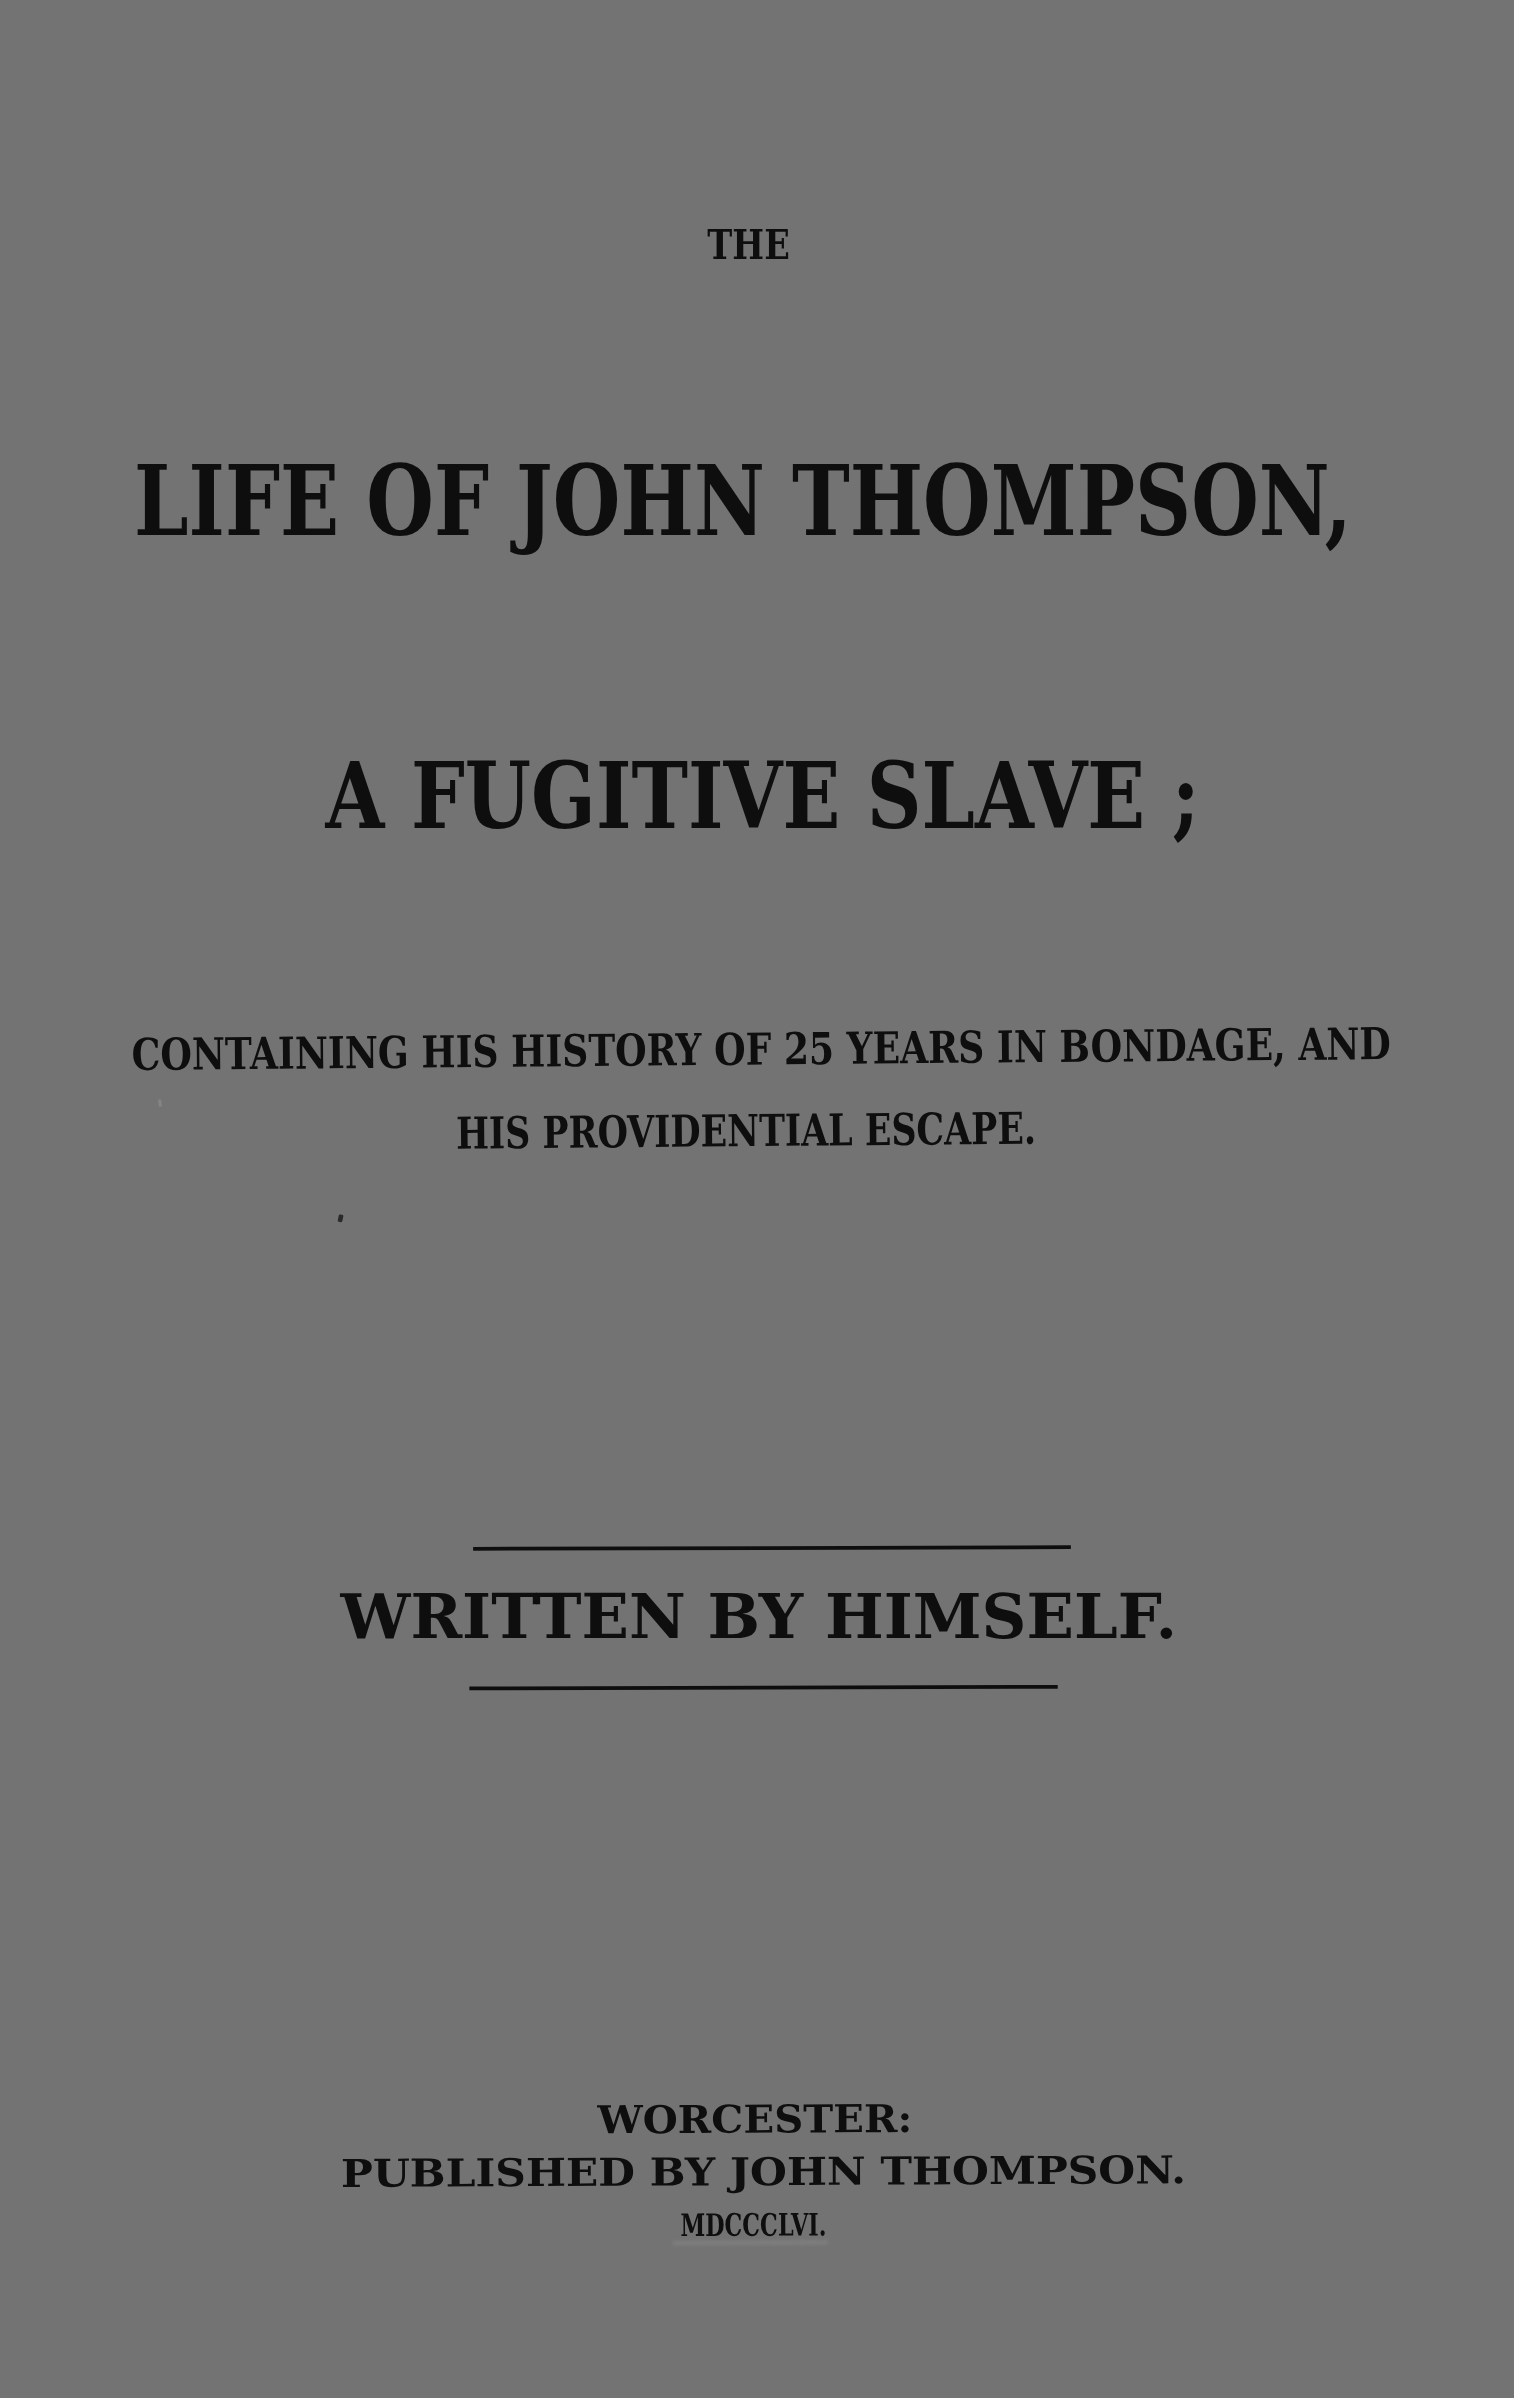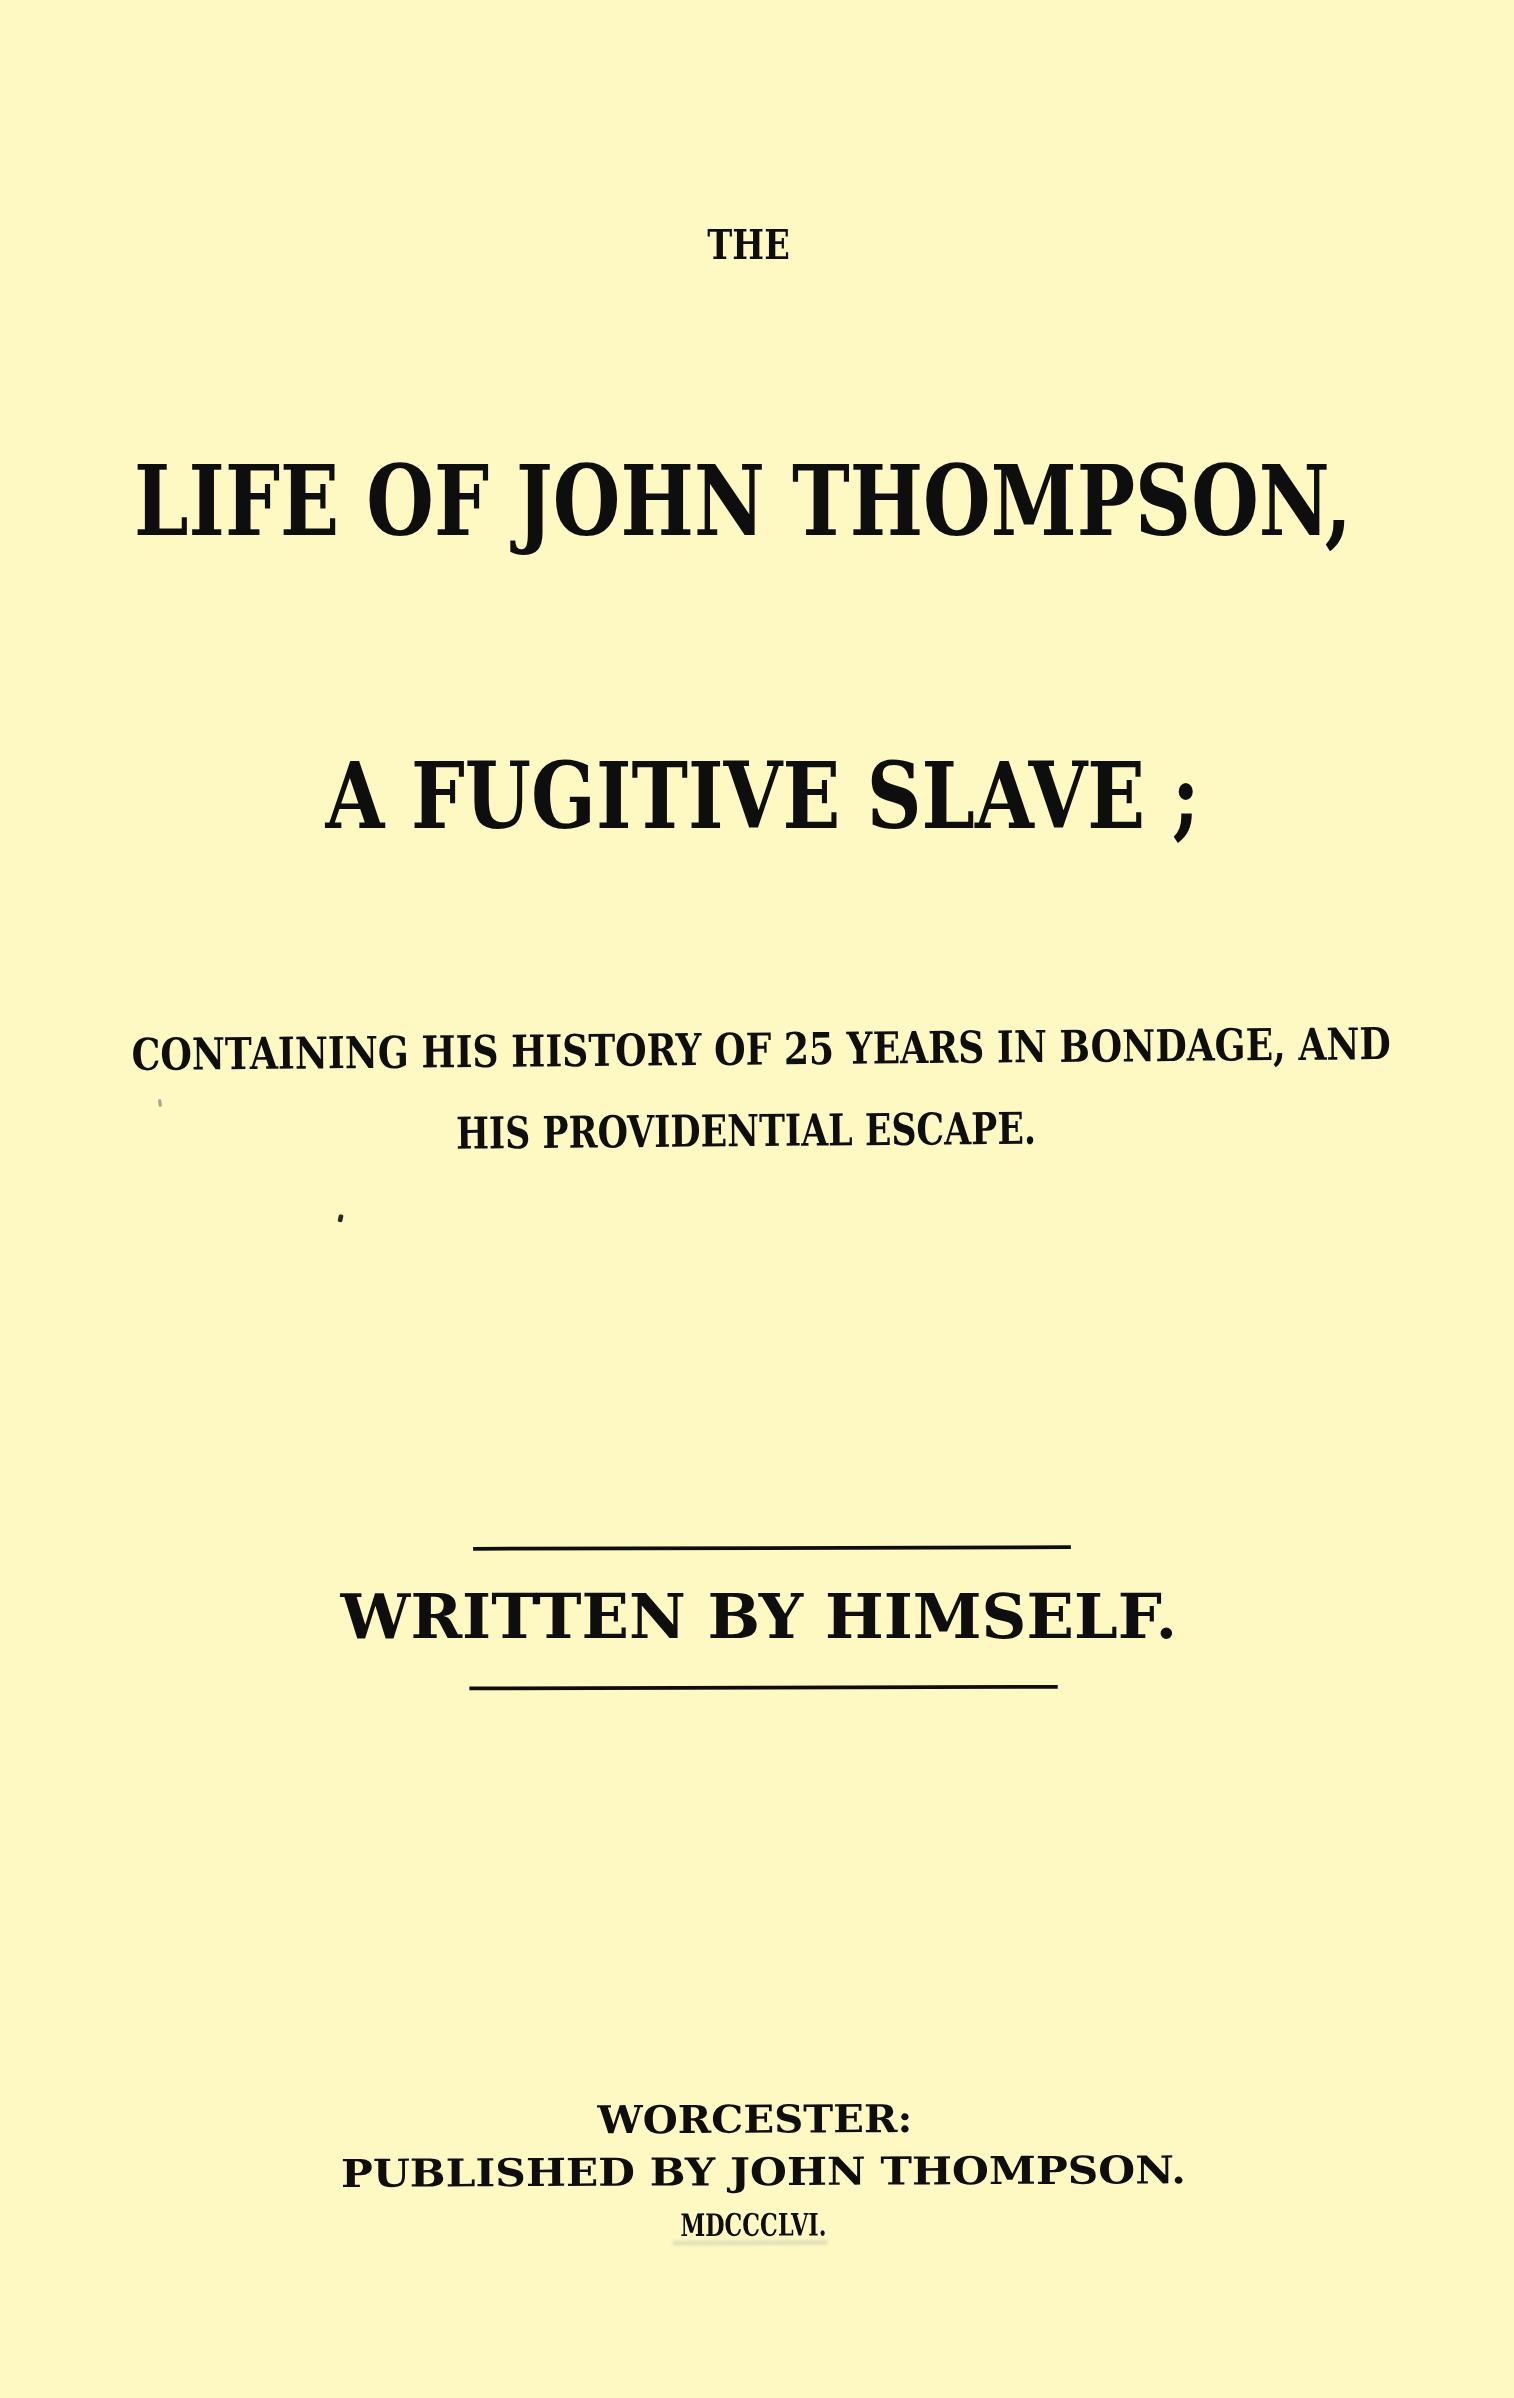--- a/index.html
+++ b/index.html
@@ -4,21 +4,21 @@
 <style>
   html, body {
     margin: 0;
     padding: 0;
     background: #ffffff;
   }
   .page {
     position: relative;
     width: 1514px;
     height: 2399px;
-    background: #fef9c3;
+    background: #737373;
     overflow: hidden;
   }
   .page svg {
     position: absolute;
     top: 0;
     left: 0;
     width: 1514px;
     height: 2399px;
     display: block;
   }

